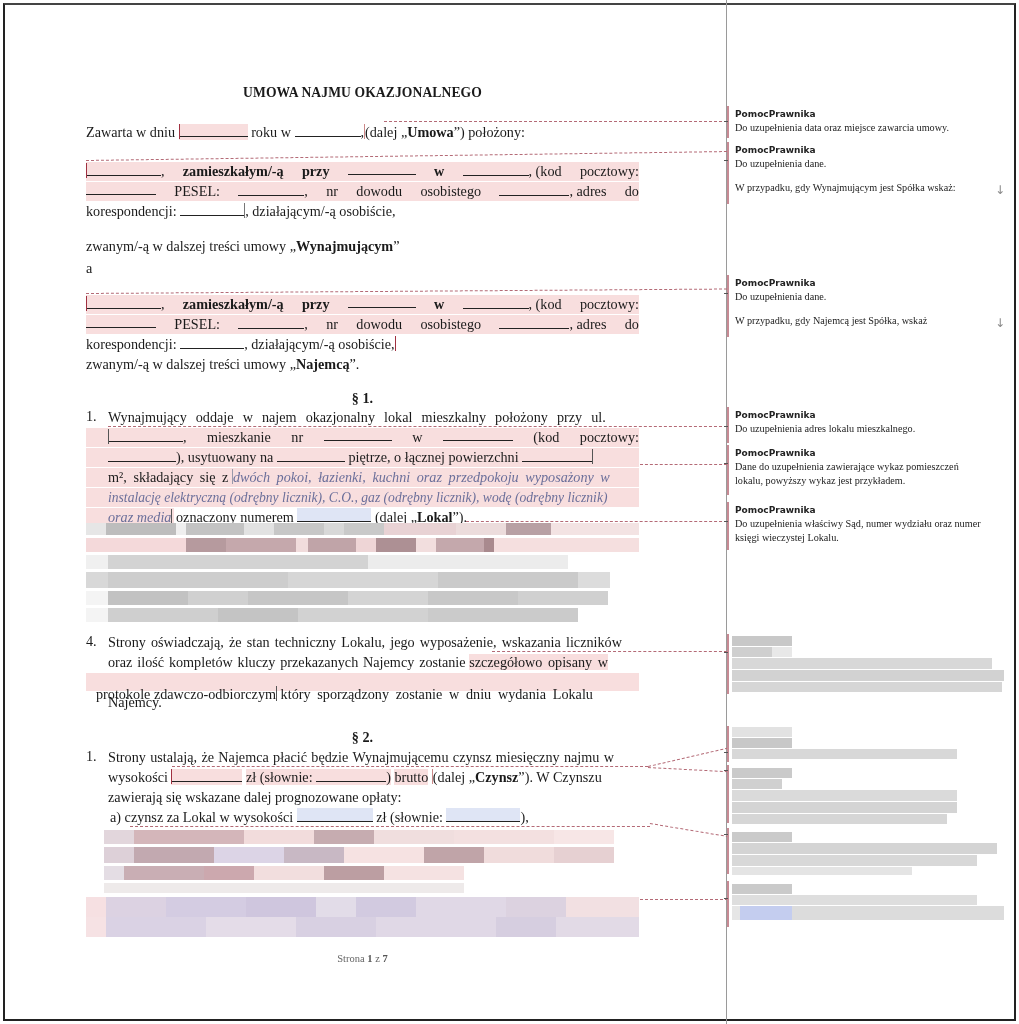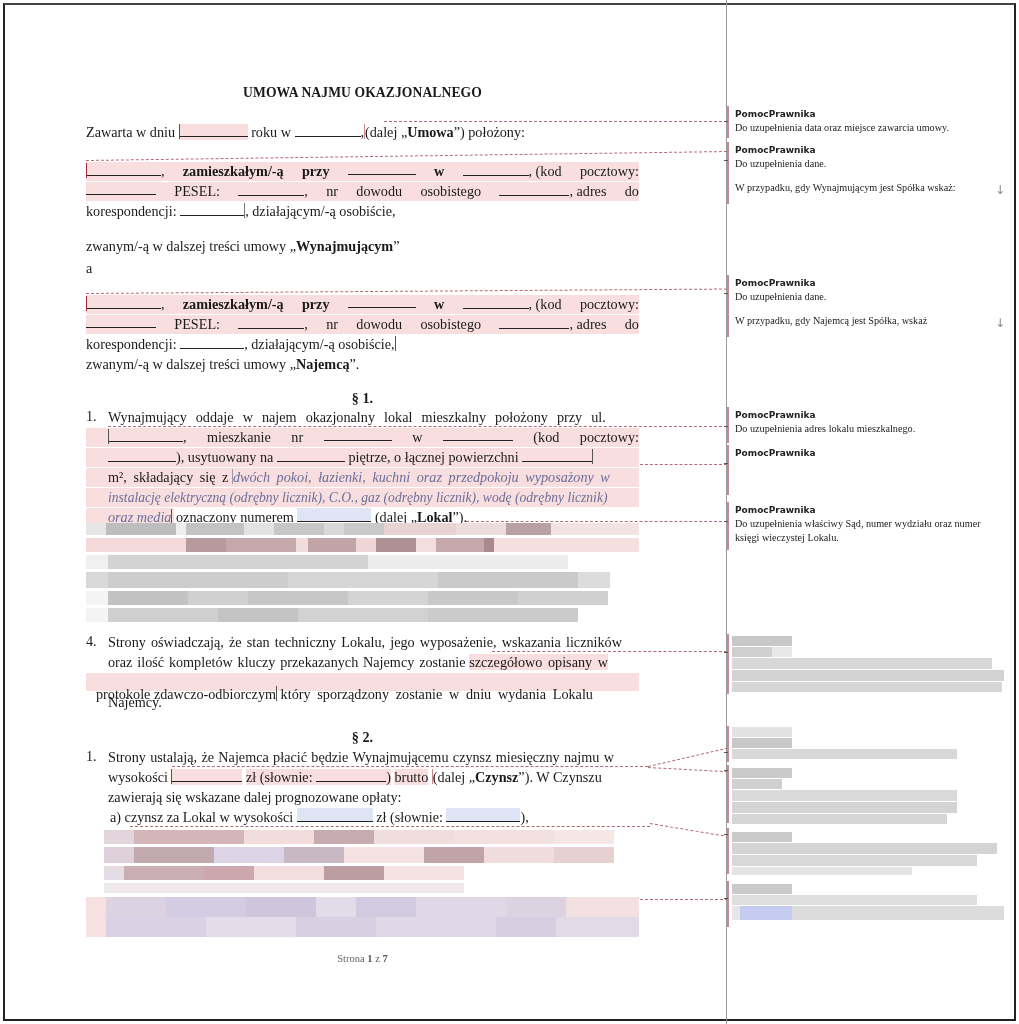--- a/index.html
+++ b/index.html
@@ -370,20 +370,21 @@
   <div class="c-text">Do uzupełnienia dane.</div>
   <div class="c-text" style="margin-top:10px;">W przypadku, gdy Najemcą jest Spółka, wskaż</div>
   <span class="c-arrow" style="top:40px;">↓</span>
 </div>
 <div class="comment" style="top:408px;">
   <div class="c-author">PomocPrawnika</div>
   <div class="c-text">Do uzupełnienia adres lokalu mieszkalnego.</div>
 </div>
 <div class="comment" style="top:446px;">
   <div class="c-author">PomocPrawnika</div>
+  <div class="c-text" style="width:250px;">Dane do uzupełnienia zawierające wykaz pomieszczeń lokalu, powyższy wykaz jest przykładem.</div>
 </div>
 <div class="comment" style="top:503px;">
   <div class="c-author">PomocPrawnika</div>
   <div class="c-text" style="width:250px;">Do uzupełnienia właściwy Sąd, numer wydziału oraz numer księgi wieczystej Lokalu.</div>
 </div>
 
 <div class="pix-block" style="left:732px; top:636px; width:272px;">
   <div class="pix-row" style="height:10px;margin-bottom:1px;">
       <span style="width:60px;background:#c8c8c8"></span>
     </div>

